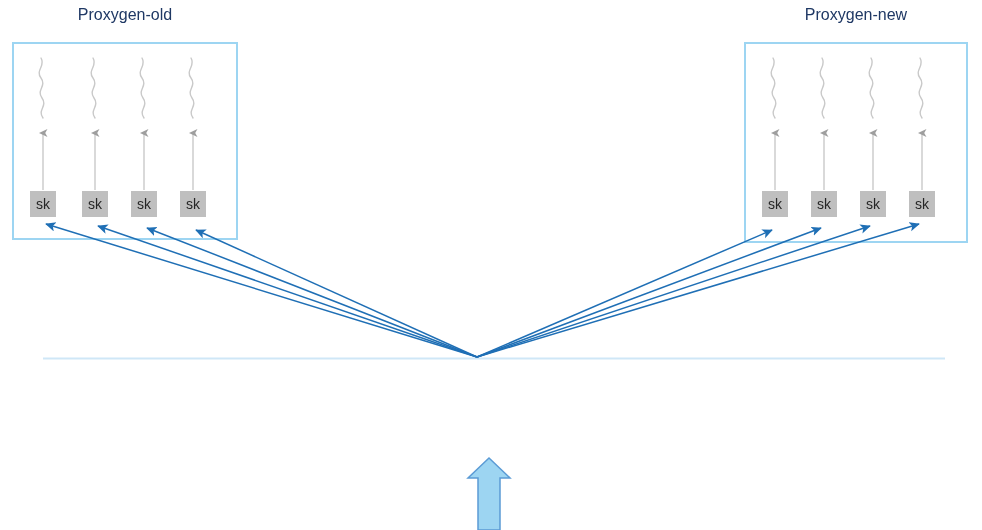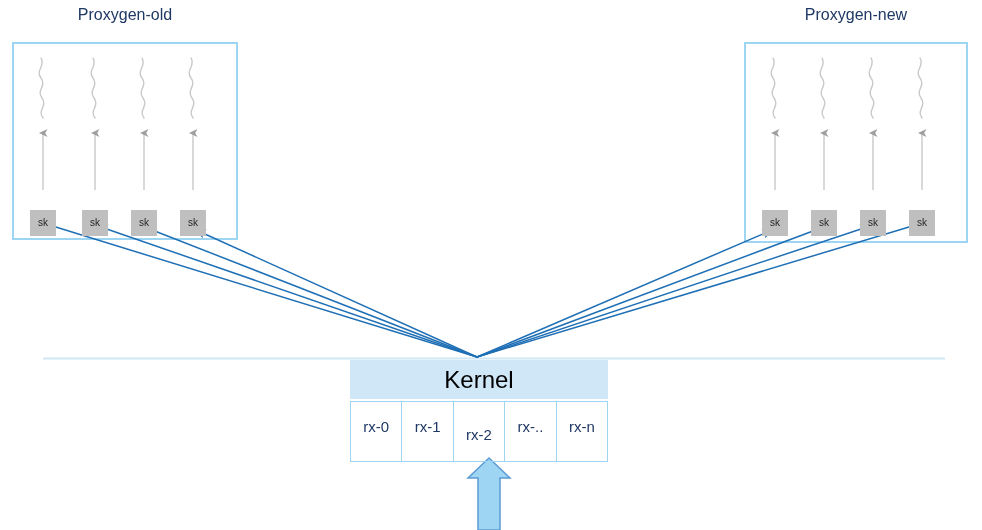--- a/index.html
+++ b/index.html
@@ -43,25 +43,24 @@
   }
   #box-old { left: 12px; top: 42px; width: 226px; height: 198px; }
   #box-new { left: 744px; top: 42px; width: 224px; height: 201px; }
 
   .sk-box {
     position: absolute;
     width: 26px;
     height: 26px;
     background: #BFBFBF;
     color: #262626;
-    font-size: 10px;
+    font-size: 14px;
     line-height: 26px;
     text-align: center;
     box-sizing: border-box;
-    margin-top: 19px;
   }
 
   .kernel-box {
     position: absolute;
     left: 350px;
     top: 360px;
     width: 258px;
     height: 39px;
     background: #CFE7F7;
     color: #000000;
@@ -183,34 +182,16 @@
   <div class="sk-box" style="left:30px;  top:191px;">sk</div>
   <div class="sk-box" style="left:82px;  top:191px;">sk</div>
   <div class="sk-box" style="left:131px; top:191px;">sk</div>
   <div class="sk-box" style="left:180px; top:191px;">sk</div>
 
   <div class="sk-box" style="left:762px; top:191px;">sk</div>
   <div class="sk-box" style="left:811px; top:191px;">sk</div>
   <div class="sk-box" style="left:860px; top:191px;">sk</div>
   <div class="sk-box" style="left:909px; top:191px;">sk</div>
 
-  <div class="kernel-box">Kernel</div>
 
-  <div class="rx-row">
-    <div class="rx-cell t-high">
-        <span>rx-0</span>
-      </div>
-    <div class="rx-cell t-high">
-        <span>rx-1</span>
-      </div>
-    <div class="rx-cell t-low">
-        <span>rx-2</span>
-      </div>
-    <div class="rx-cell t-high">
-        <span>rx-..</span>
-      </div>
-    <div class="rx-cell t-high">
-        <span>rx-n</span>
-      </div>
-  </div>
 
 
 </div>
 
 </body></html>

